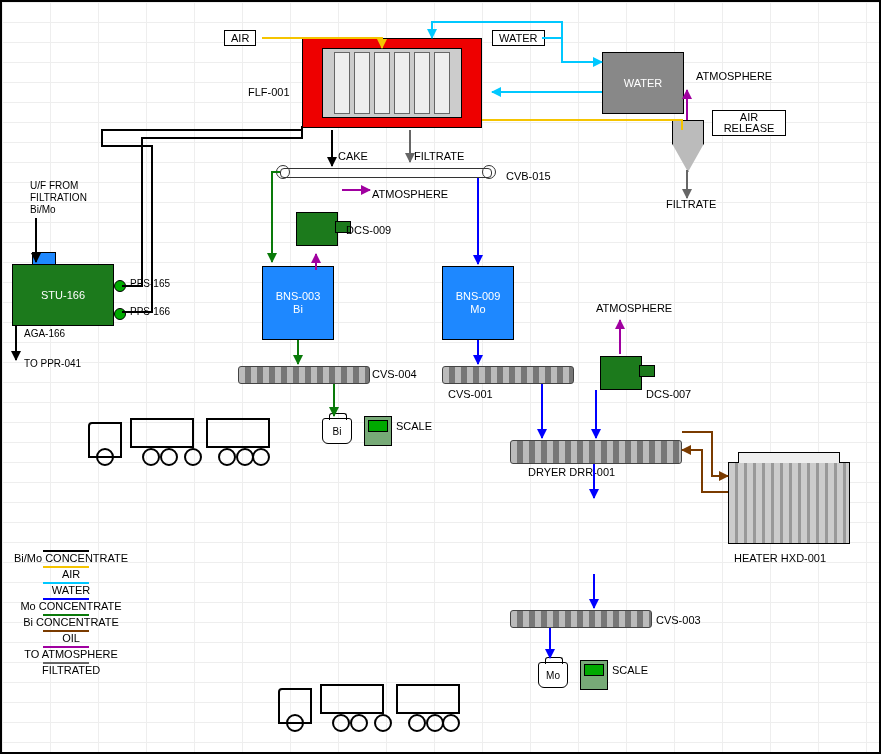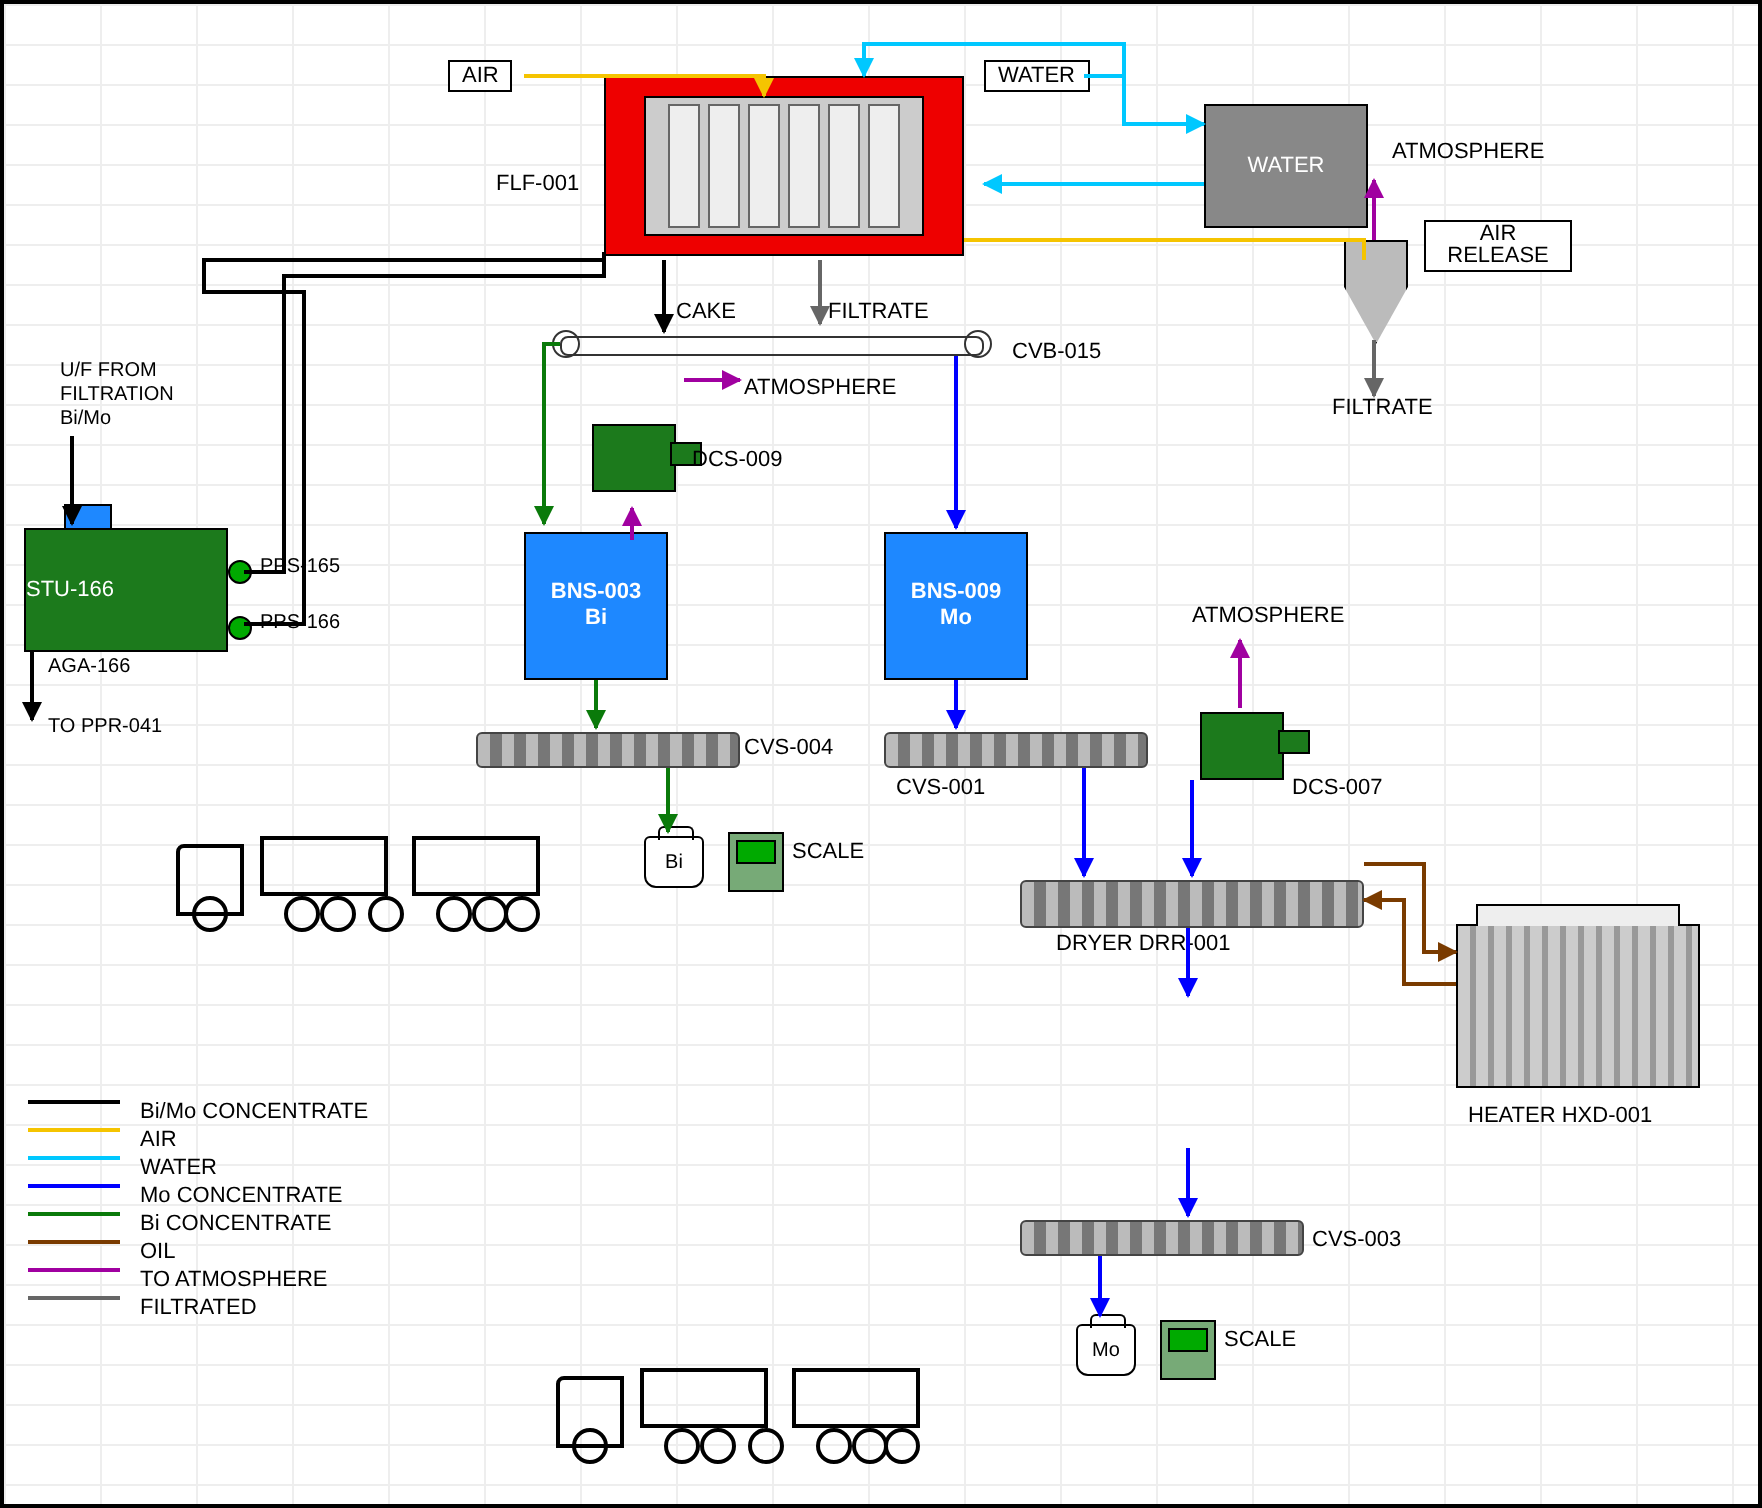--- a/index.html
+++ b/index.html
@@ -33,48 +33,49 @@
     padding: 1px 6px;
     text-align: center;
   }
   .txt {
     background: transparent;
     white-space: nowrap;
   }
   .small { font-size: 10px; }
   .legend-line {
     display: flex;
-    align-items: flex-start;
+    align-items: center;
     margin-bottom: 2px;
+    flex-direction: column;
   }
   .legend-swatch {
     width: 46px;
     height: 0;
     border-top: 2px solid #000;
     margin-right: 10px;
   }
   
   .blue-box {
     background: #1e88ff;
     border: 1px solid #000;
     color: #fff;
     display: flex;
     align-items: center;
     justify-content: center;
     text-align: center;
     font-size: 11px;
     line-height: 1.2;
-    font-weight: bold;
   }
   .green-box {
     background: #1c7a1c;
     border: 1px solid #000;
     color: #fff;
     display: flex;
     align-items: center;
+    justify-content: center;
     font-size: 11px;
   }
   .gray-box {
     background: #888;
     border: 1px solid #000;
     color: #fff;
     display: flex;
     align-items: center;
     justify-content: center;
   }

